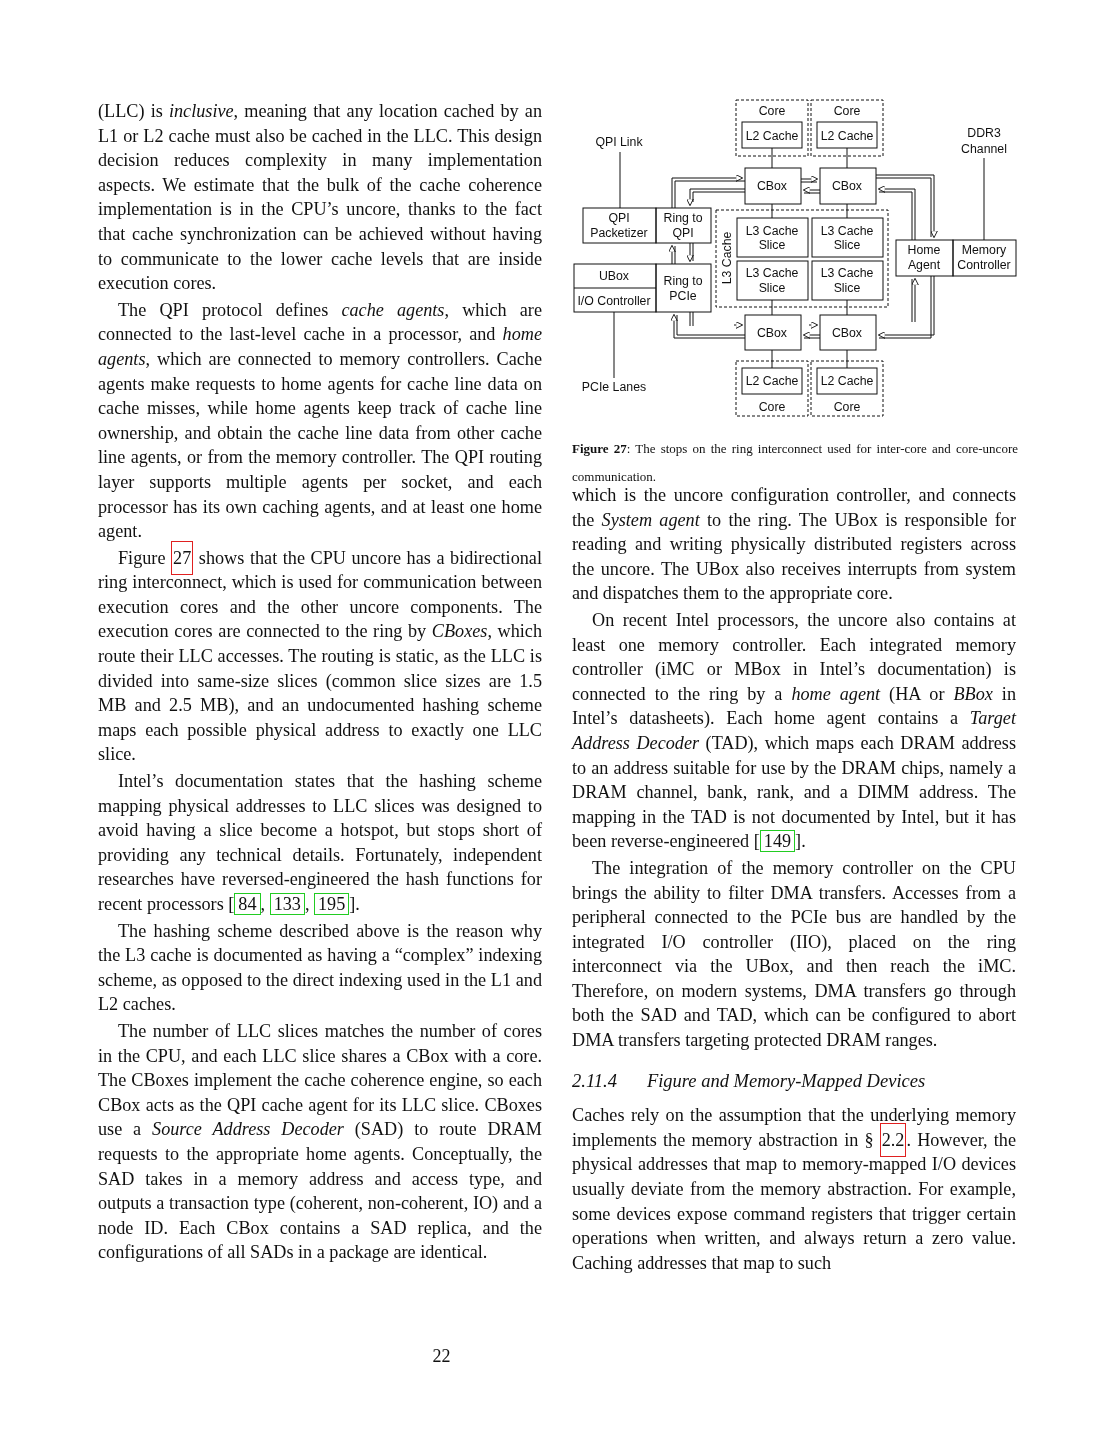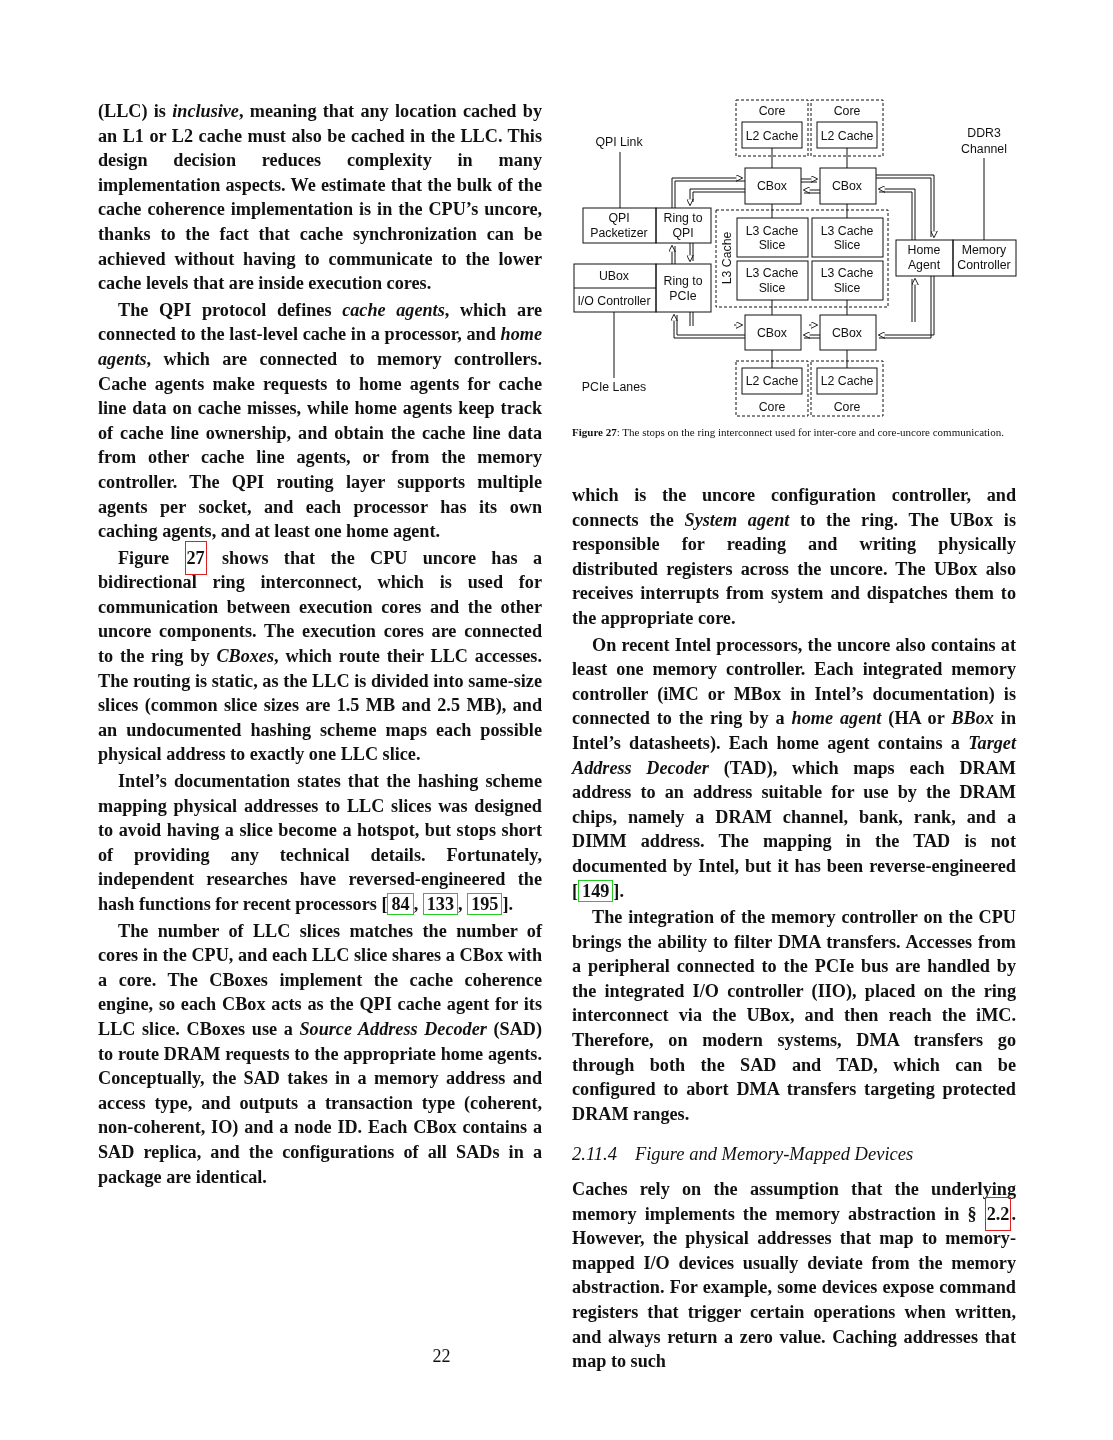--- a/index.html
+++ b/index.html
@@ -1,42 +1,43 @@
 <!DOCTYPE html>
 <html><head>
 <meta charset="utf-8">
 <style>
   html, body { margin: 0; padding: 0; background: #ffffff; }
   body { width: 1113px; height: 1440px; position: relative; overflow: hidden;
          font-family: "Liberation Serif", "DejaVu Serif", serif; color: #111; }
   .col { position: absolute; top: 99px; width: 444px; font-size: 18.2px; line-height: 24.6px; text-align: justify; hyphens: manual; }
   .col.left { left: 98px; }
   .col.right { left: 572px; }
-  .col p { margin: 0 0 2px 0; text-indent: 0; font-weight: bold; }
+  .col p { margin: 0 0 2px 0; text-indent: 0; }
   .col p.ind { text-indent: 20px; }
   .col p.noind { text-indent: 0; }
   em { font-style: italic; }
   .ref-red { border: 1.5px solid #e02020; padding: 6px 1px; }
   .ref-green { border: 1.5px solid #22cc22; padding: 0 3px; }
   #figure { position: absolute; left: 570px; top: 96px; width: 450px; height: 326px; text-align: center; }
   #figure svg text { font-family: "Liberation Sans", "DejaVu Sans", sans-serif; font-size: 12.3px; fill: #111; }
-  .caption { position: absolute; left: 572px; top: 422px; width: 446px; font-size: 11px; line-height: 20px; text-align: justify; }
+  .caption { position: absolute; left: 572px; top: 435px; width: 446px; font-size: 13px; line-height: 28px; text-align: justify; }
   .caption b { font-weight: bold; }
   .section-head { font-style: italic; font-size: 18.5px; margin: 16px 0 10px 0; }
-  .section-head .num { margin-right: 18px; }
+  .section-head .num { margin-right: 30px; }
   .pagenum { position: absolute; top: 1346px; left: 0; width: 883px; text-align: center; font-size: 18px; }
 </style>
 </head>
 <body>
 
 <div class="col left">
   <p class="noind"><span>(LLC) is </span><em>inclusive</em><span>, meaning that any location cached by an L1 or L2 cache must also be cached in the LLC. This design decision reduces complexity in many implementation aspects.  We estimate that the bulk of the cache coherence implementation is in the CPU’s uncore, thanks to the fact that cache synchronization can be achieved without having to communicate to the lower cache levels that are inside execution cores.</span></p>
   <p class="ind"><span>The QPI protocol defines </span><em>cache agents</em><span>, which are connected to the last-level cache in a processor, and </span><em>home agents</em><span>, which are connected to memory controllers. Cache agents make requests to home agents for cache line data on cache misses, while home agents keep track of cache line ownership, and obtain the cache line data from other cache line agents, or from the memory controller. The QPI routing layer supports multiple agents per socket, and each processor has its own caching agents, and at least one home agent.</span></p>
   <p class="ind"><span>Figure </span><span class="ref-red">27</span><span> shows that the CPU uncore has a bidirectional ring interconnect, which is used for communication between execution cores and the other uncore components. The execution cores are connected to the ring by </span><em>CBoxes</em><span>, which route their LLC accesses. The routing is static, as the LLC is divided into same-size slices (common slice sizes are 1.5 MB and 2.5 MB), and an undocumented hashing scheme maps each possible physical address to exactly one LLC slice.</span></p>
   <p class="ind"><span>Intel’s documentation states that the hashing scheme mapping physical addresses to LLC slices was designed to avoid having a slice become a hotspot, but stops short of providing any technical details.  Fortunately, independent researches have reversed-engineered the hash functions for recent processors [</span><span class="ref-green">84</span>, <span class="ref-green">133</span>, <span class="ref-green">195</span><span>].</span></p>
+  <p class="ind">The hashing scheme described above is the reason why the L3 cache is documented as having a “complex” indexing scheme, as opposed to the direct indexing used in the L1 and L2 caches.</p>
   <p class="ind"><span>The number of LLC slices matches the number of cores in the CPU, and each LLC slice shares a CBox with a core. The CBoxes implement the cache coherence engine, so each CBox acts as the QPI cache agent for its LLC slice. CBoxes use a </span><em>Source Address Decoder</em><span> (SAD) to route DRAM requests to the appropriate home agents. Conceptually, the SAD takes in a memory address and access type, and outputs a transaction type (coherent, non-coherent, IO) and a node ID. Each CBox contains a SAD replica, and the configurations of all SADs in a package are identical.</span></p>
 </div>
 
 <div id="figure">
 <svg width="450" height="326" viewBox="570 96 450 326" xmlns="http://www.w3.org/2000/svg">
   <defs>
     <marker id="tri" viewBox="0 0 10 10" refX="9" refY="5" markerWidth="7" markerHeight="7" orient="auto">
       <path d="M0,0 L10,5 L0,10 z" fill="#fff" stroke="#111" stroke-width="1.3"></path>
     </marker>
   </defs>

